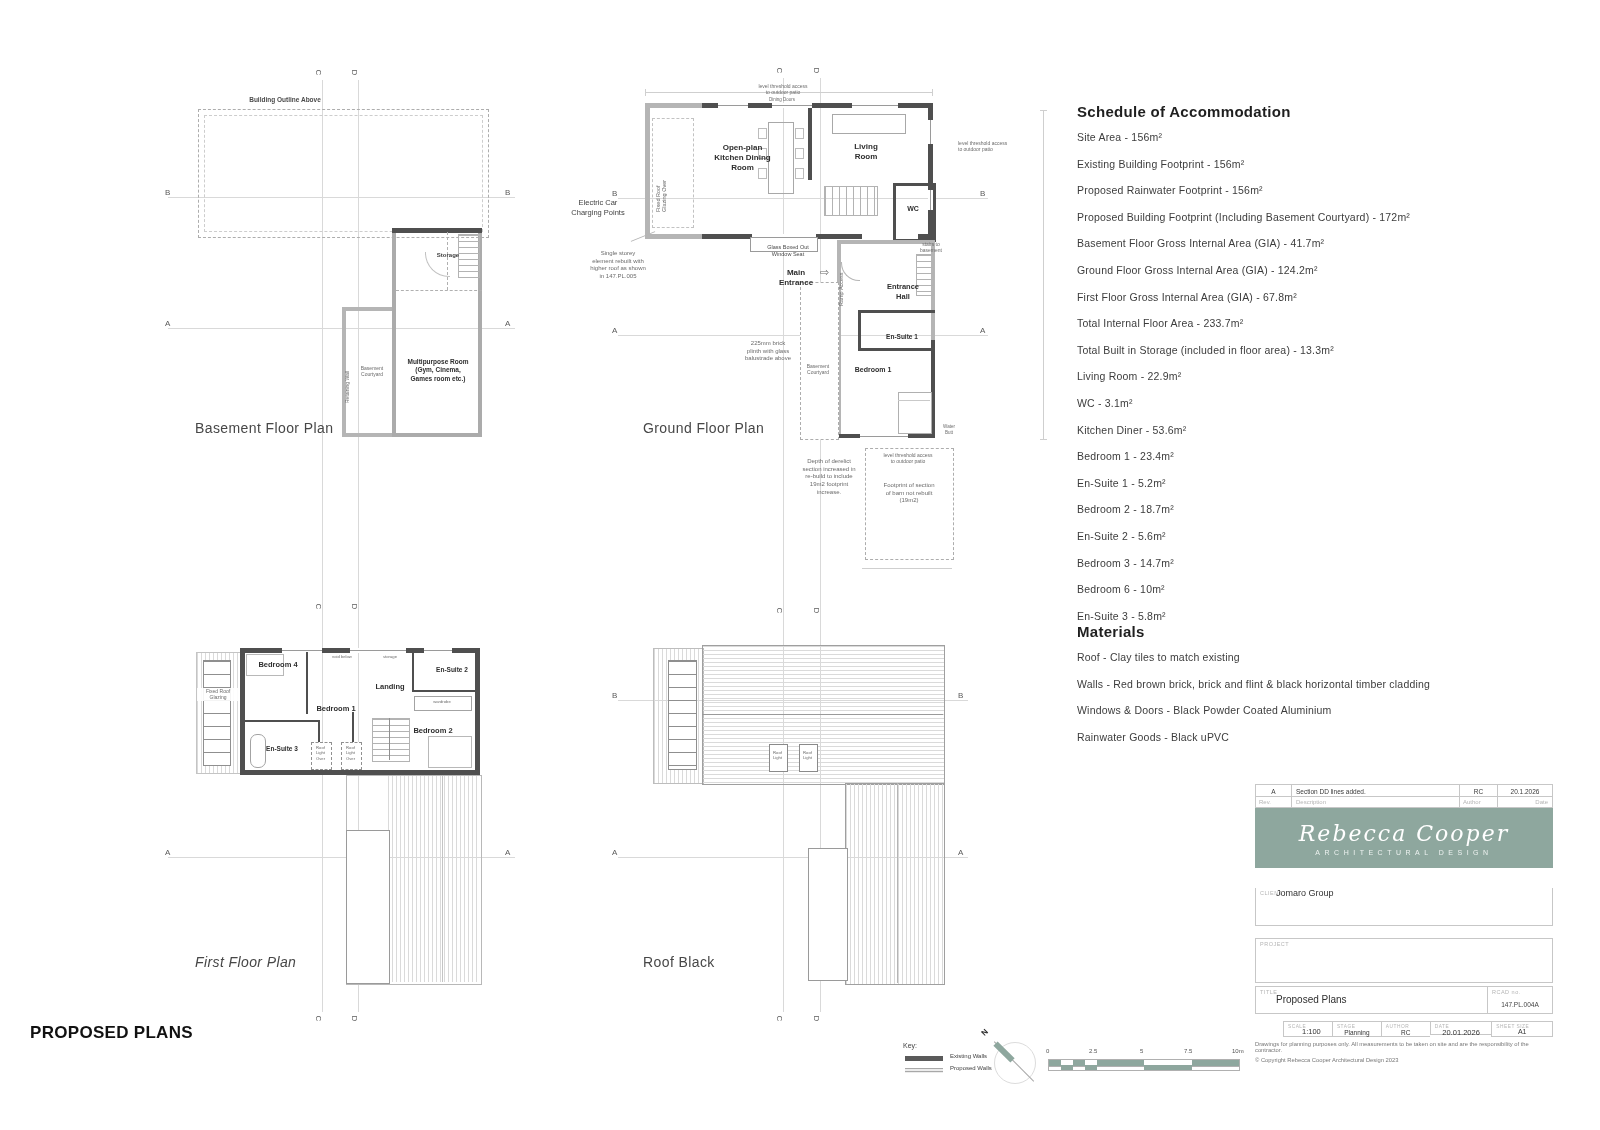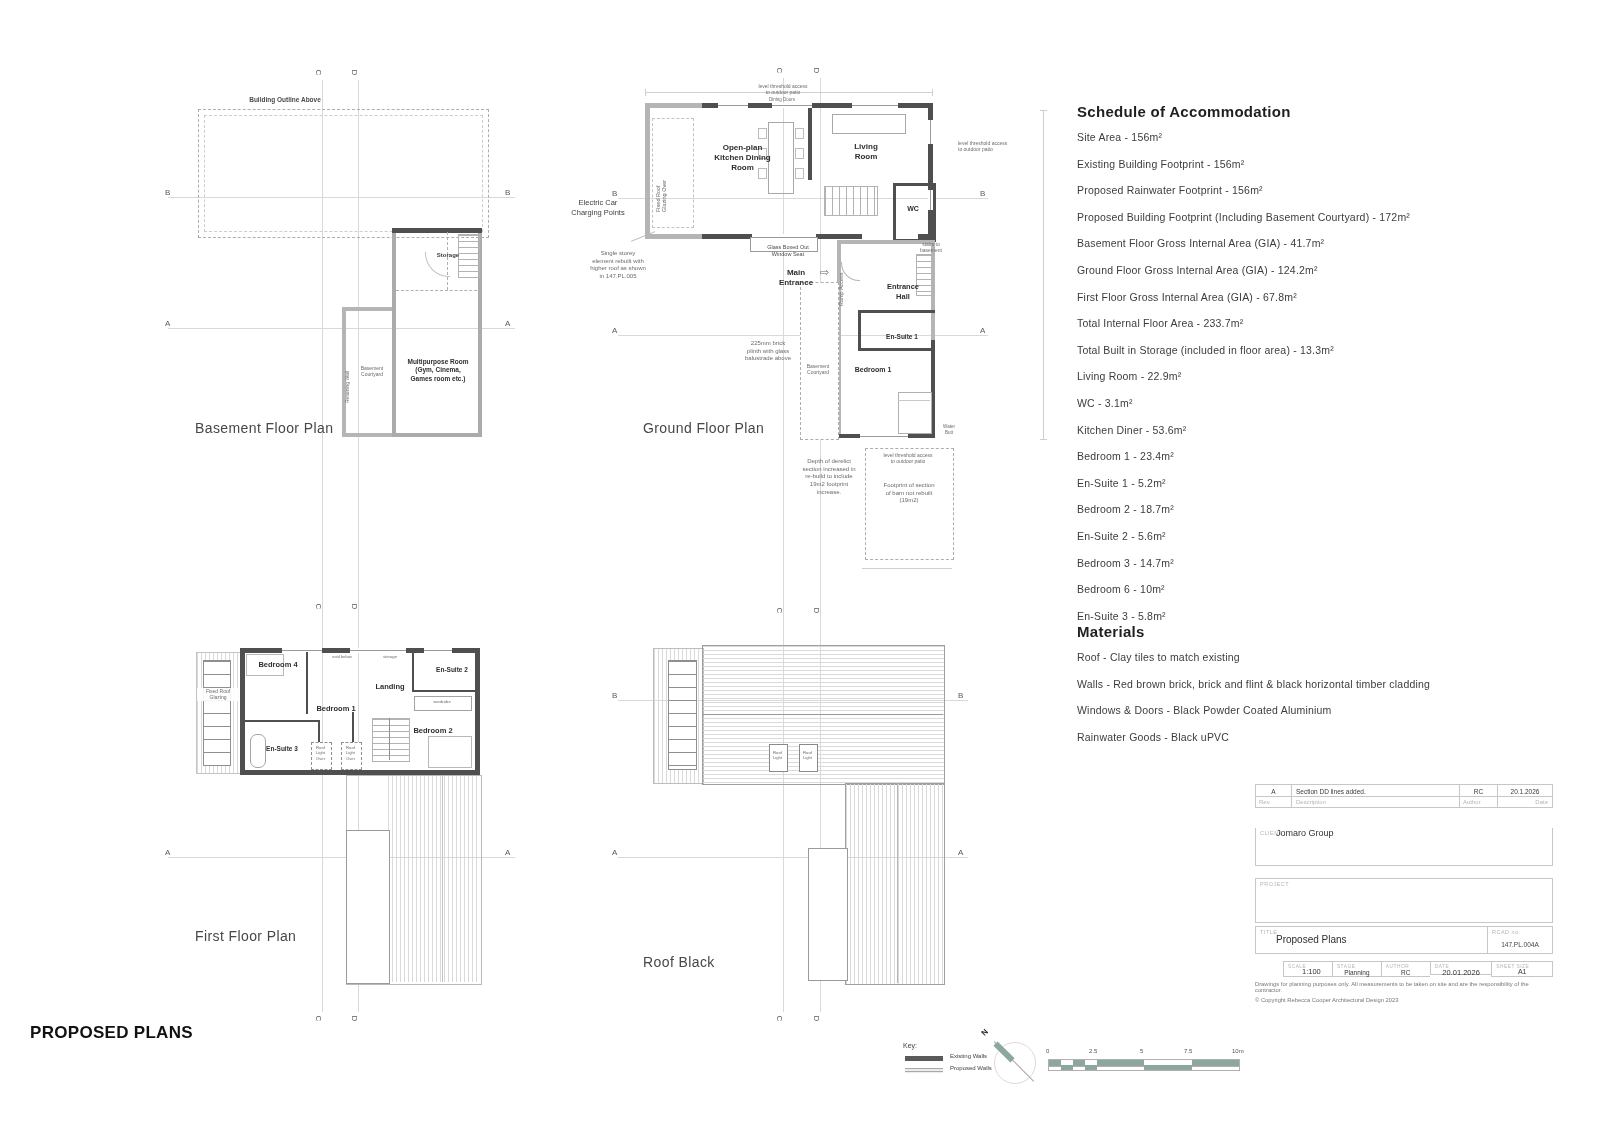--- a/index.html
+++ b/index.html
@@ -256,21 +256,21 @@
 Over</div>
   <div class="abs lbl ctr ml tiny" style="left:341px;top:745px;width:19px;font-size:4.2px;">Roof
 Light
 Over</div>
 
   <div class="abs" style="left:346px;top:775px;width:134px;height:208px;border:1px solid #b8b8b8;"></div>
   <div class="abs hatch-v" style="left:388px;top:776px;width:91px;height:206px;"></div>
   <div class="abs" style="left:442px;top:776px;width:1px;height:206px;background:#c4c4c4;"></div>
   <div class="abs" style="left:346px;top:830px;width:42px;height:152px;background:#fff;border:1.5px solid #9a9a9a;"></div>
 
-  <div class="abs plan-title" style="left:195px;top:928px;">First Floor Plan</div>
+  <div class="abs plan-title" style="left:195px;top:954px;font-style:italic;">First Floor Plan</div>
 
   <div class="abs hatch-v" style="left:653px;top:648px;width:49px;height:134px;border:1px solid #bdbdbd;"></div>
   <div class="abs ladder" style="left:668px;top:660px;width:27px;height:108px;"></div>
   <div class="abs hatch-h" style="left:702px;top:645px;width:241px;height:138px;border:1.5px solid #9f9f9f;"></div>
   <div class="abs" style="left:702px;top:714px;width:241px;height:1px;background:#9a9a9a;"></div>
   <div class="abs" style="left:769px;top:744px;width:17px;height:26px;border:1px solid #8a8a8a;background:#fff;"></div>
   <div class="abs" style="left:799px;top:744px;width:17px;height:26px;border:1px solid #8a8a8a;background:#fff;"></div>
   <div class="abs lbl ctr ml tiny" style="left:769px;top:750px;width:17px;font-size:4.2px;">Roof
 Light</div>
   <div class="abs lbl ctr ml tiny" style="left:799px;top:750px;width:17px;font-size:4.2px;">Roof
@@ -320,20 +320,24 @@
       <div class="tb" style="width:38px;height:13px;border-right:none;font-size:6.5px;text-align:center;padding-top:3px;">RC</div>
       <div class="tb" style="width:56px;height:13px;font-size:6.5px;text-align:center;padding-top:3px;">20.1.2026</div>
     </div>
     <div style="display:flex;">
       <div class="tb" style="width:36px;height:11px;border-top:none;border-right:none;font-size:6px;color:#b5b5b5;padding:2px 3px 0;">Rev.</div>
       <div class="tb" style="width:168px;height:11px;border-top:none;border-right:none;font-size:6px;color:#b5b5b5;padding:2px 4px 0;">Description</div>
       <div class="tb" style="width:38px;height:11px;border-top:none;border-right:none;font-size:6px;color:#b5b5b5;padding:2px 3px 0;">Author</div>
       <div class="tb" style="width:56px;height:11px;border-top:none;font-size:6px;color:#b5b5b5;text-align:right;padding:2px 4px 0;">Date</div>
     </div>
 
+    <div style="height:60px;background:var(--sage);display:flex;flex-direction:column;align-items:center;justify-content:center;">
+      <div style="font-family:'DejaVu Serif',serif;font-style:italic;font-size:22px;color:#ffffff;letter-spacing:2px;">Rebecca Cooper</div>
+      <div style="font-size:7px;color:#eef3f1;letter-spacing:4.5px;margin-top:3px;">ARCHITECTURAL DESIGN</div>
+    </div>
 
     <div class="tb" style="height:38px;border-top:none;margin-top:20px;">
       <span class="tb-lab">CLIENT</span>
       <div style="font-size:9px;color:#333;margin:12px 0 0 20px;">Jomaro Group</div>
     </div>
 
     <div class="tb" style="height:45px;margin-top:12px;">
       <span class="tb-lab">PROJECT</span>
     </div>
 

